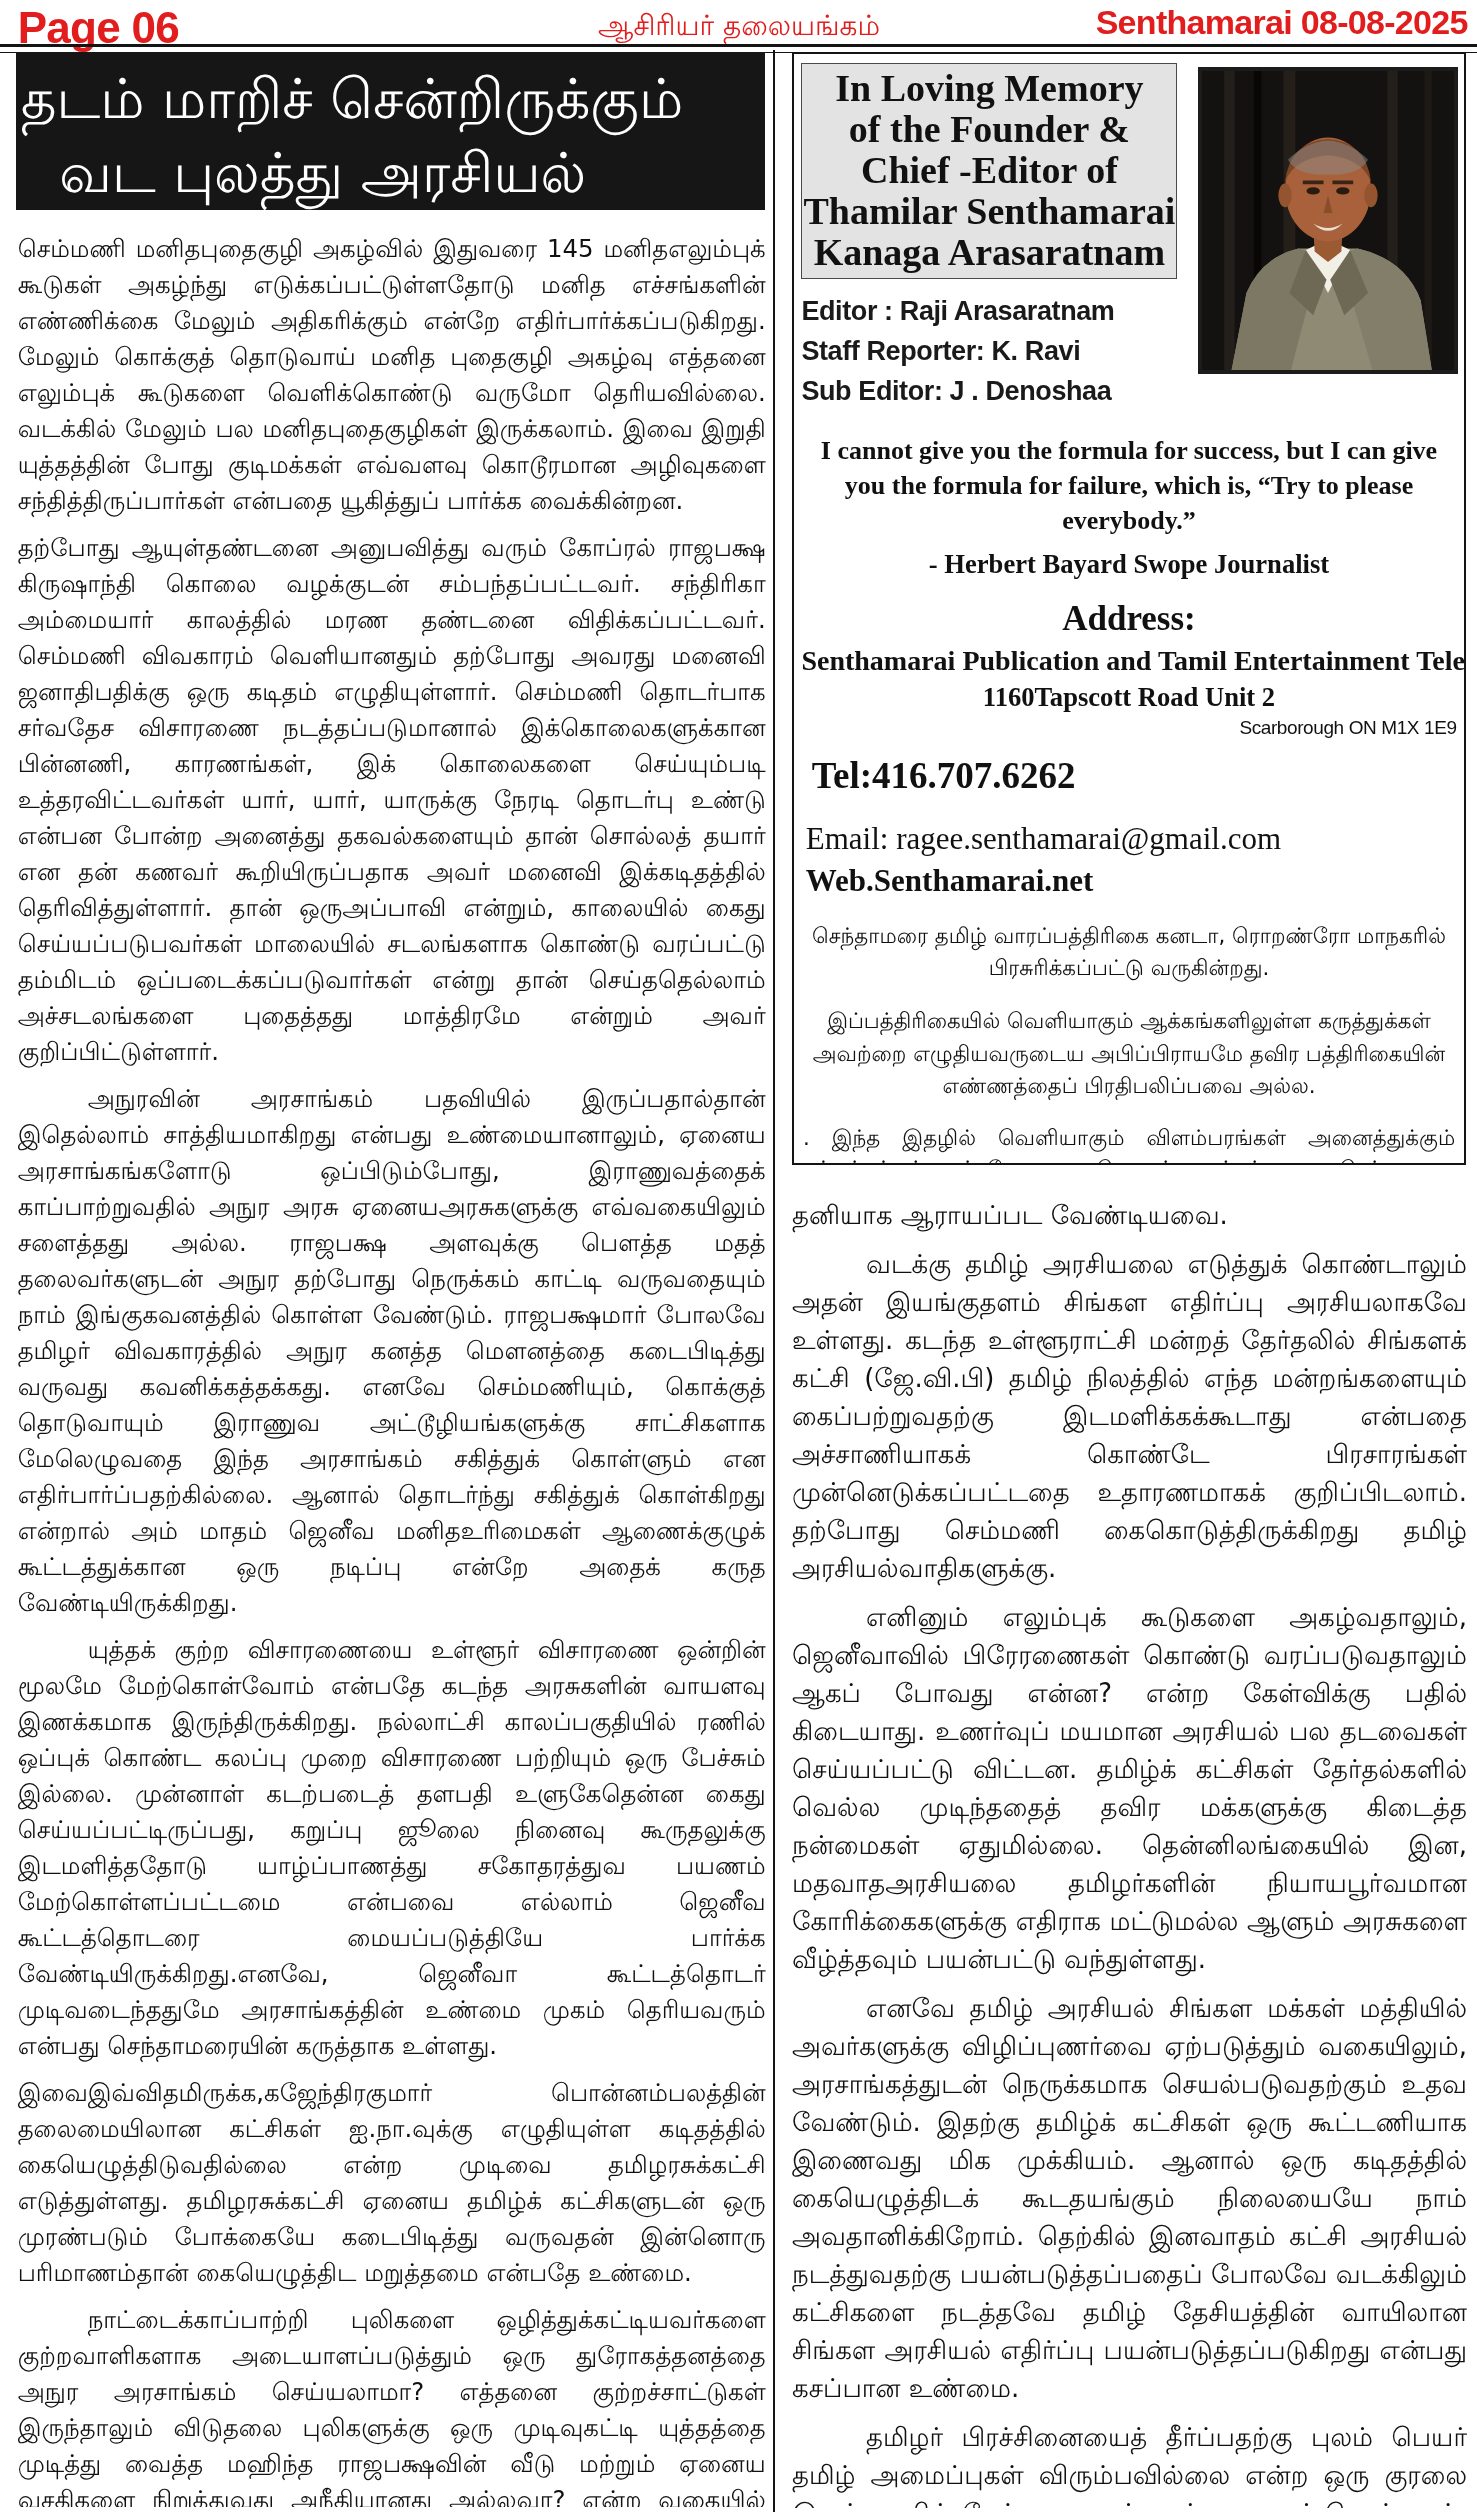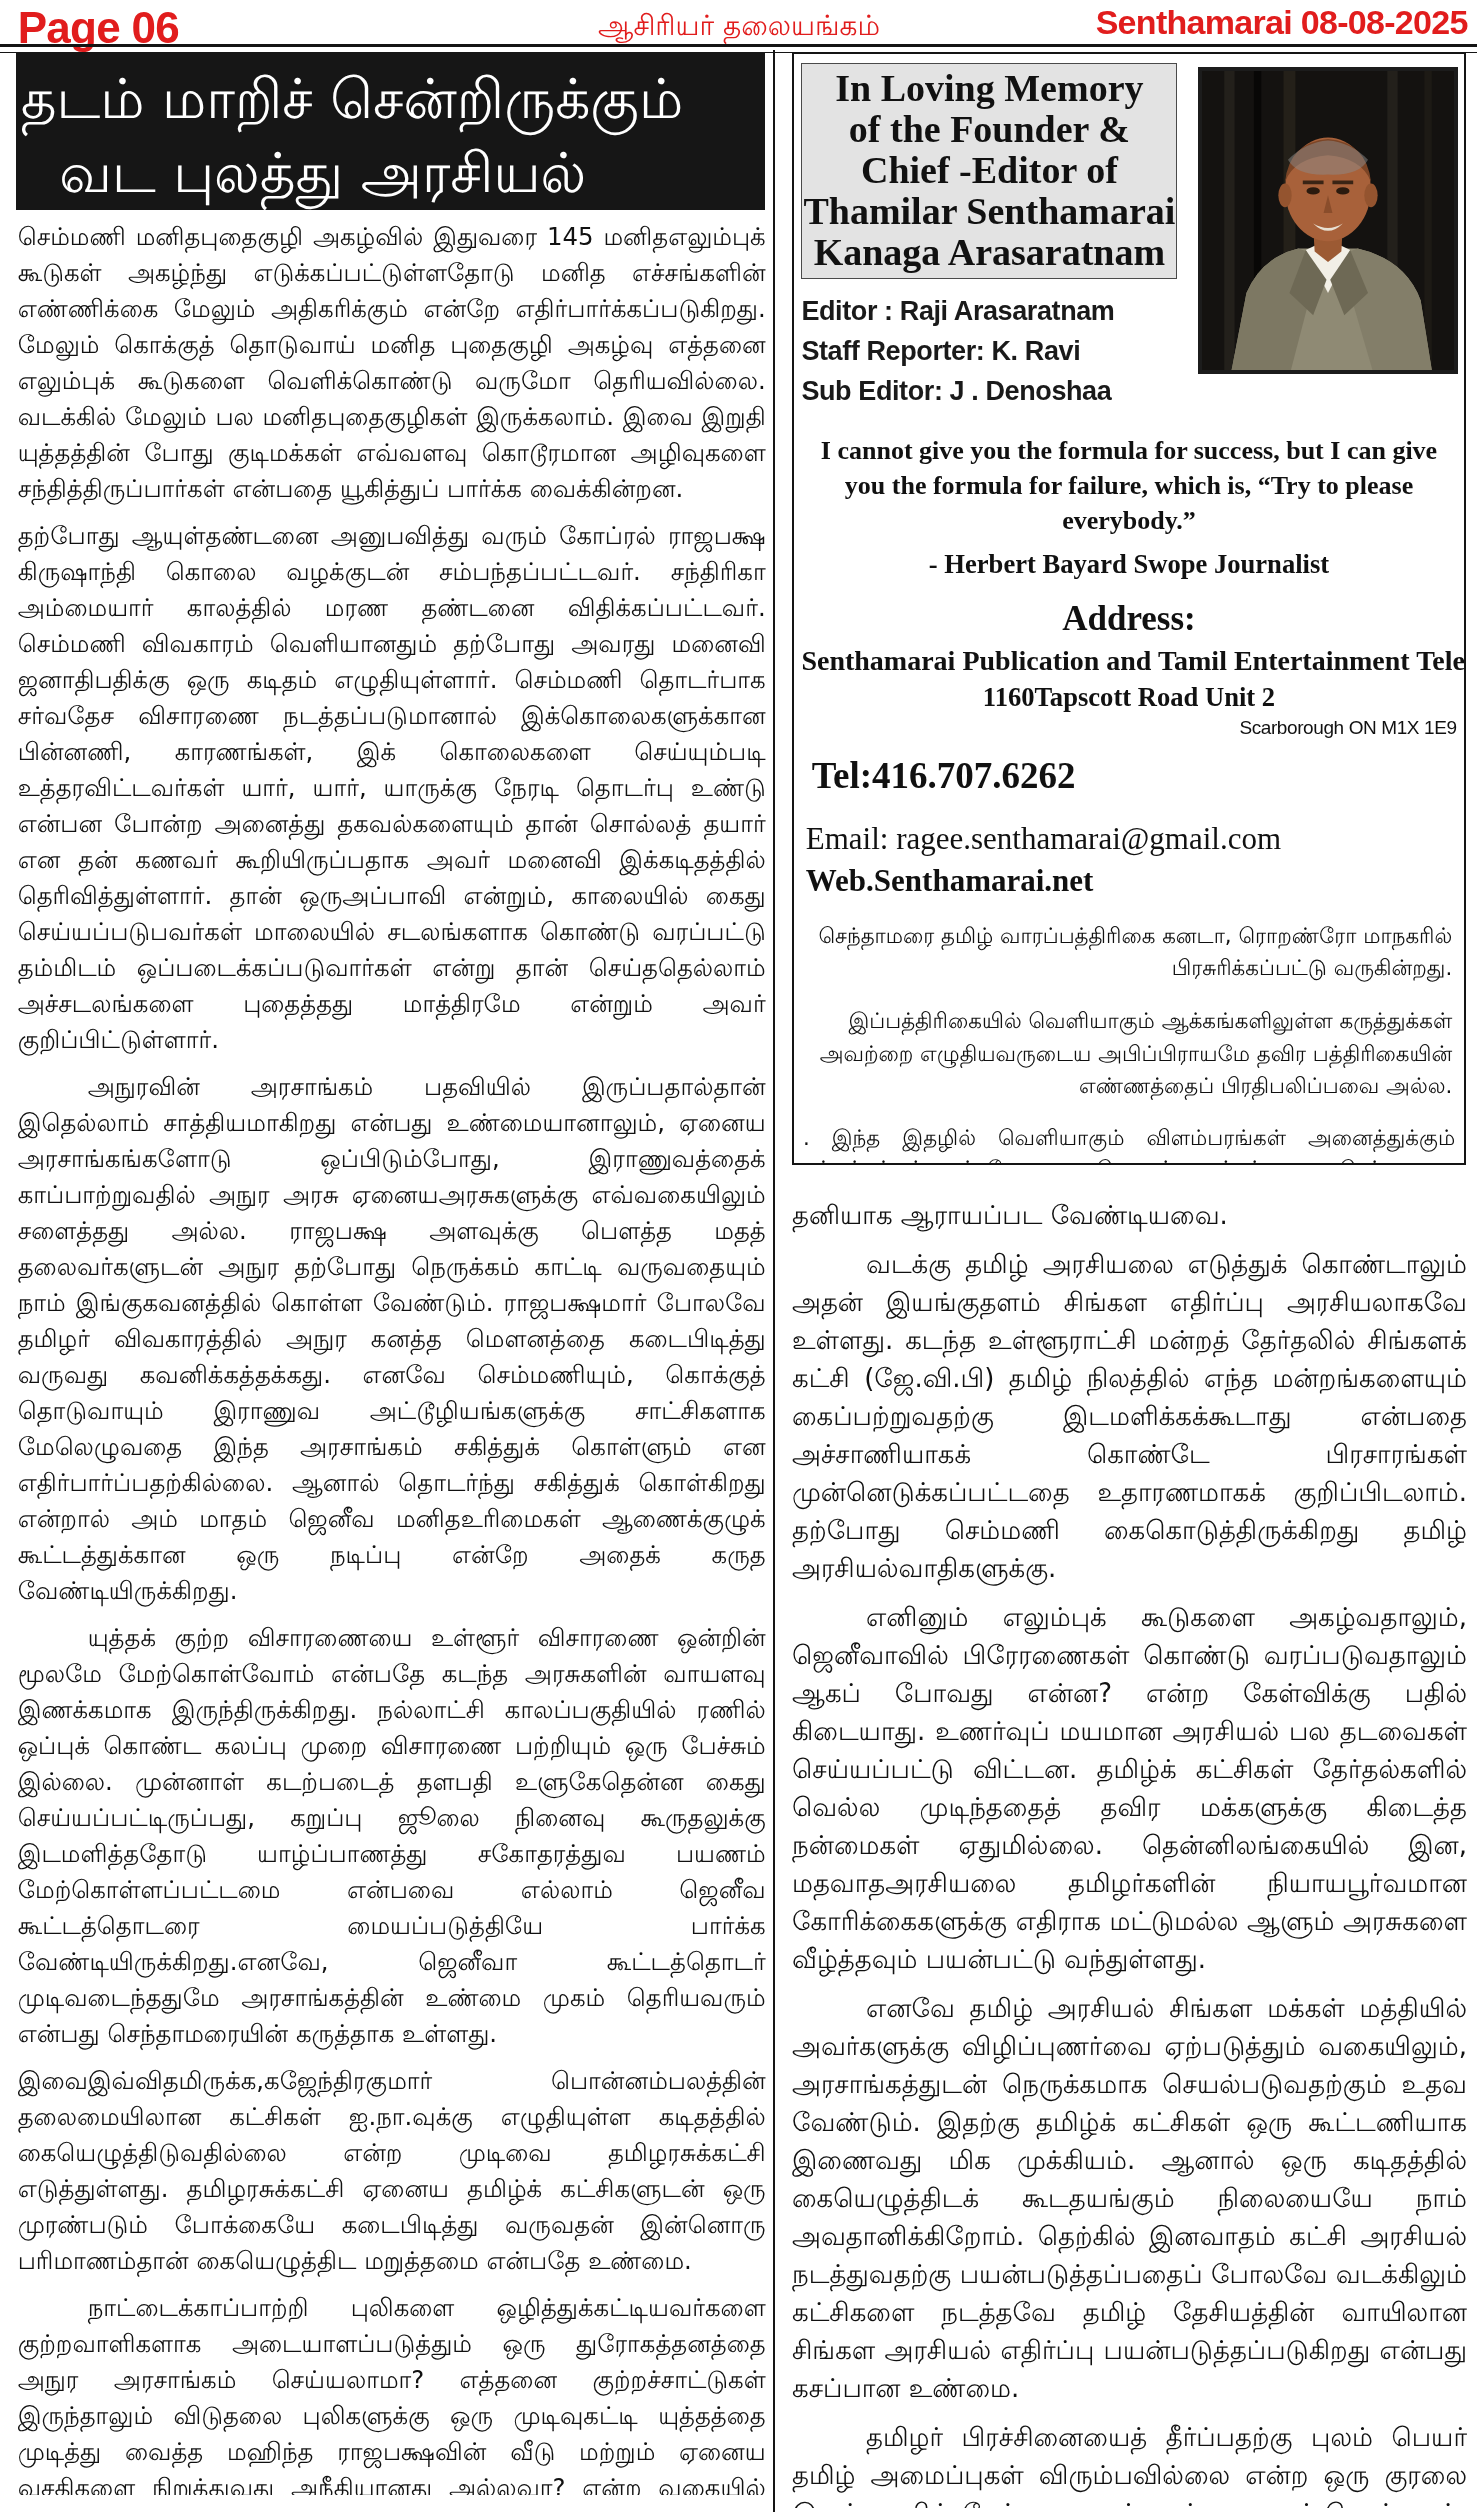--- a/index.html
+++ b/index.html
@@ -16,21 +16,21 @@
     font-size:28px;color:#e11d1d;}
   .masthead{position:absolute;right:10.3px;top:3px;font-size:34px;font-weight:bold;
     font-family:"Liberation Sans",sans-serif;color:#e11d1d;letter-spacing:-0.7px;}
   .top-rule{position:absolute;left:0;top:44px;width:1478px;height:5.2px;
     border-top:3px solid #141414;border-bottom:1.5px solid #141414;}
   
   .headline-box{position:absolute;left:16.3px;top:52px;width:749px;height:158px;
     background:#161616;color:#fff;padding-top:10.3px;box-sizing:border-box;}
   .headline-box .l1{font-size:55px;line-height:74px;padding-left:4.4px;white-space:nowrap;}
   .headline-box .l2{font-size:55px;line-height:74px;padding-left:43px;white-space:nowrap;}
-  .left-body{position:absolute;left:17.7px;top:219px;width:748px;height:2276px;
+  .left-body{position:absolute;left:17.7px;top:231px;width:748px;height:2276px;
     overflow:hidden;font-size:24.4px;line-height:36px;text-align:justify;}
   .left-body p,.right-body p{margin:0 0 11px 0;}
   .indent{text-indent:70px;}
   
   .v-divider{position:absolute;left:773px;top:50px;width:2.2px;height:2462px;background:#141414;}
   
   .info-box{position:absolute;left:792px;top:52px;width:674px;height:1113px;
     border:2.2px solid #141414;box-sizing:border-box;padding:8.9px 7.4px;overflow:hidden;}
   .memory-box{width:374px;height:214px;background:#e3e3e3;border:1.5px solid #4a4a4a;
     display:flex;flex-direction:column;justify-content:center;align-items:center;
@@ -47,21 +47,21 @@
   .quote-attr{margin-top:11.8px;text-align:center;font-family:"Liberation Serif",serif;
     font-weight:bold;font-size:26.6px;}
   .addr-head{margin-top:19px;text-align:center;font-family:"Liberation Serif",serif;
     font-weight:bold;font-size:35px;}
   .addr1{text-align:center;font-family:"Liberation Serif",serif;font-weight:bold;font-size:28px;margin-top:5.9px;white-space:nowrap;}
   .addr2{text-align:center;font-family:"Liberation Serif",serif;font-weight:bold;font-size:26.6px;margin-top:4.4px;}
   .addr3{text-align:right;font-family:"Liberation Sans",sans-serif;font-size:19px;margin-top:4.4px;letter-spacing:-0.4px;}
   .tel{margin-top:14.8px;font-family:"Liberation Serif",serif;font-weight:bold;font-size:37px;padding-left:10.3px;}
   .email{margin-top:24px;font-family:"Liberation Serif",serif;font-size:31px;padding-left:4.4px;}
   .web{margin-top:5.9px;font-family:"Liberation Serif",serif;font-weight:bold;font-size:31px;padding-left:4.4px;}
-  .ta-note-c{margin-top:20.7px;text-align:right;font-size:21.4px;line-height:32.5px;padding:0 4.4px;}
+  .ta-note-c{margin-top:20.7px;text-align:center;font-size:21.4px;line-height:32.5px;padding:0 4.4px;}
   .ta-note-j{margin-top:19px;text-align:justify;font-size:21.4px;line-height:31px;padding:0 1.5px;}
   
   .right-body{position:absolute;left:792px;top:1196px;width:675px;height:1312px;
     overflow:hidden;font-size:26px;line-height:38px;text-align:justify;}
   .indent-r{text-indent:74px;}
 </style>
 </head>
 <body>
 
 <div class="header">

